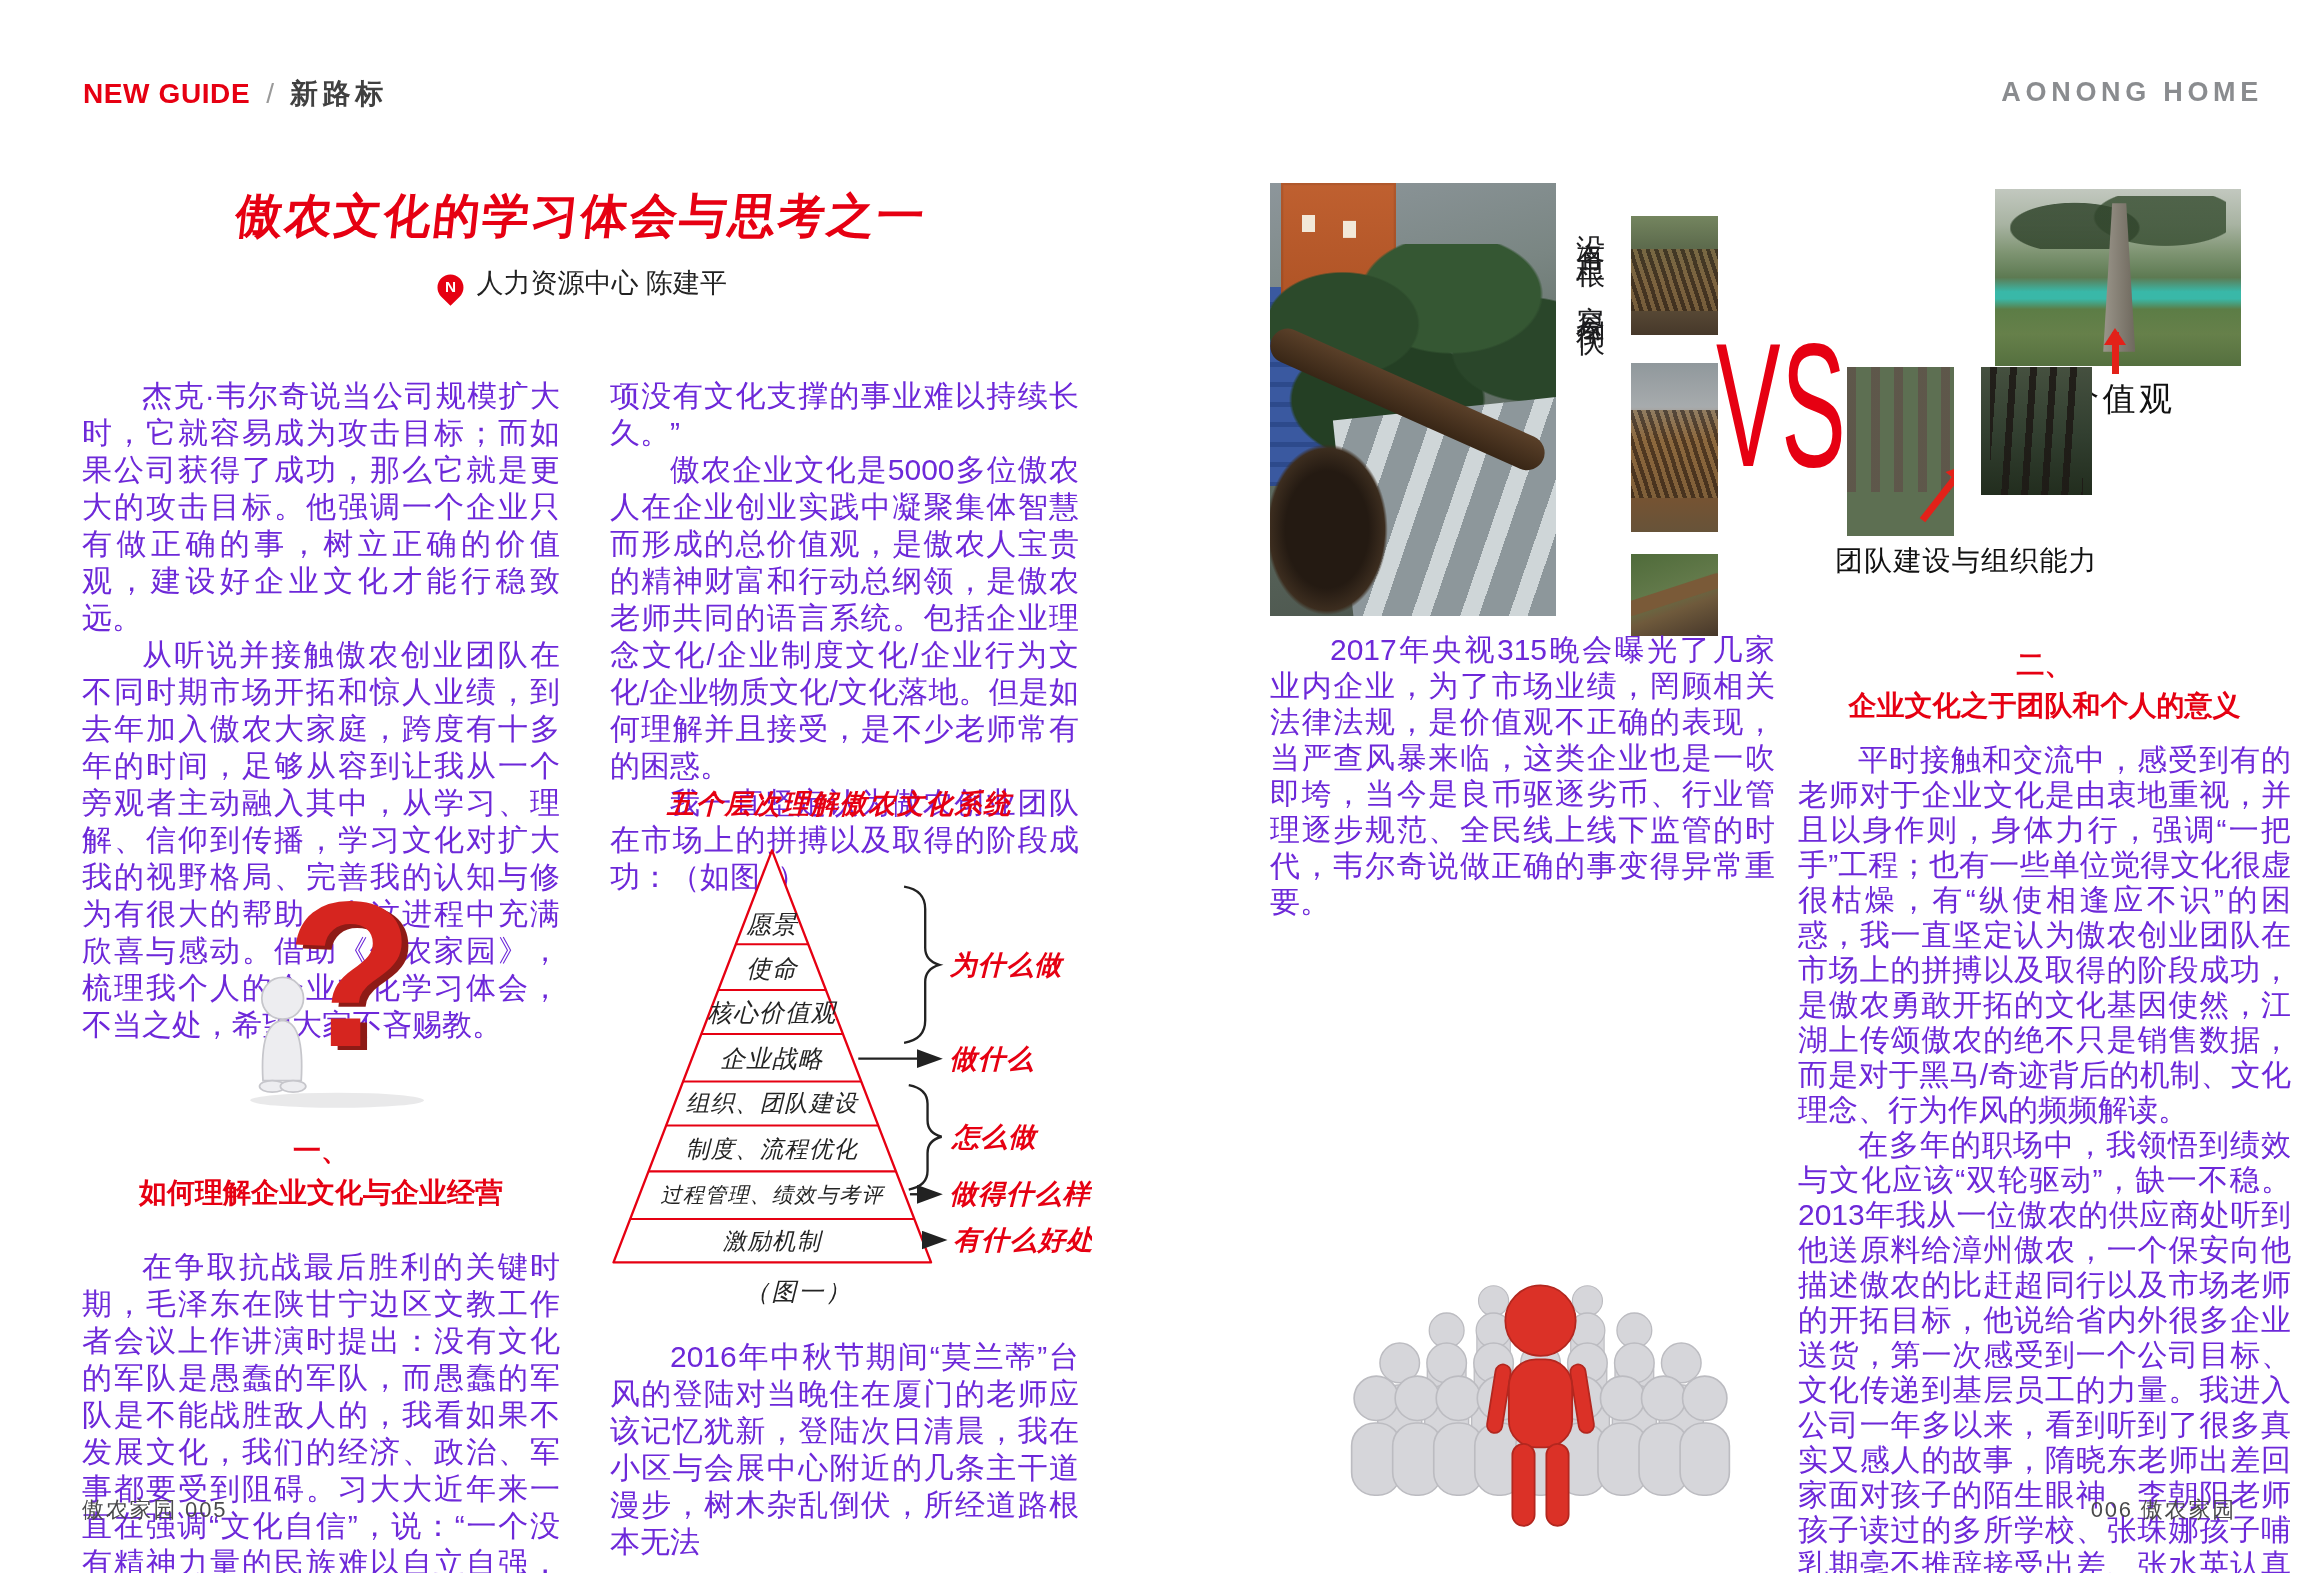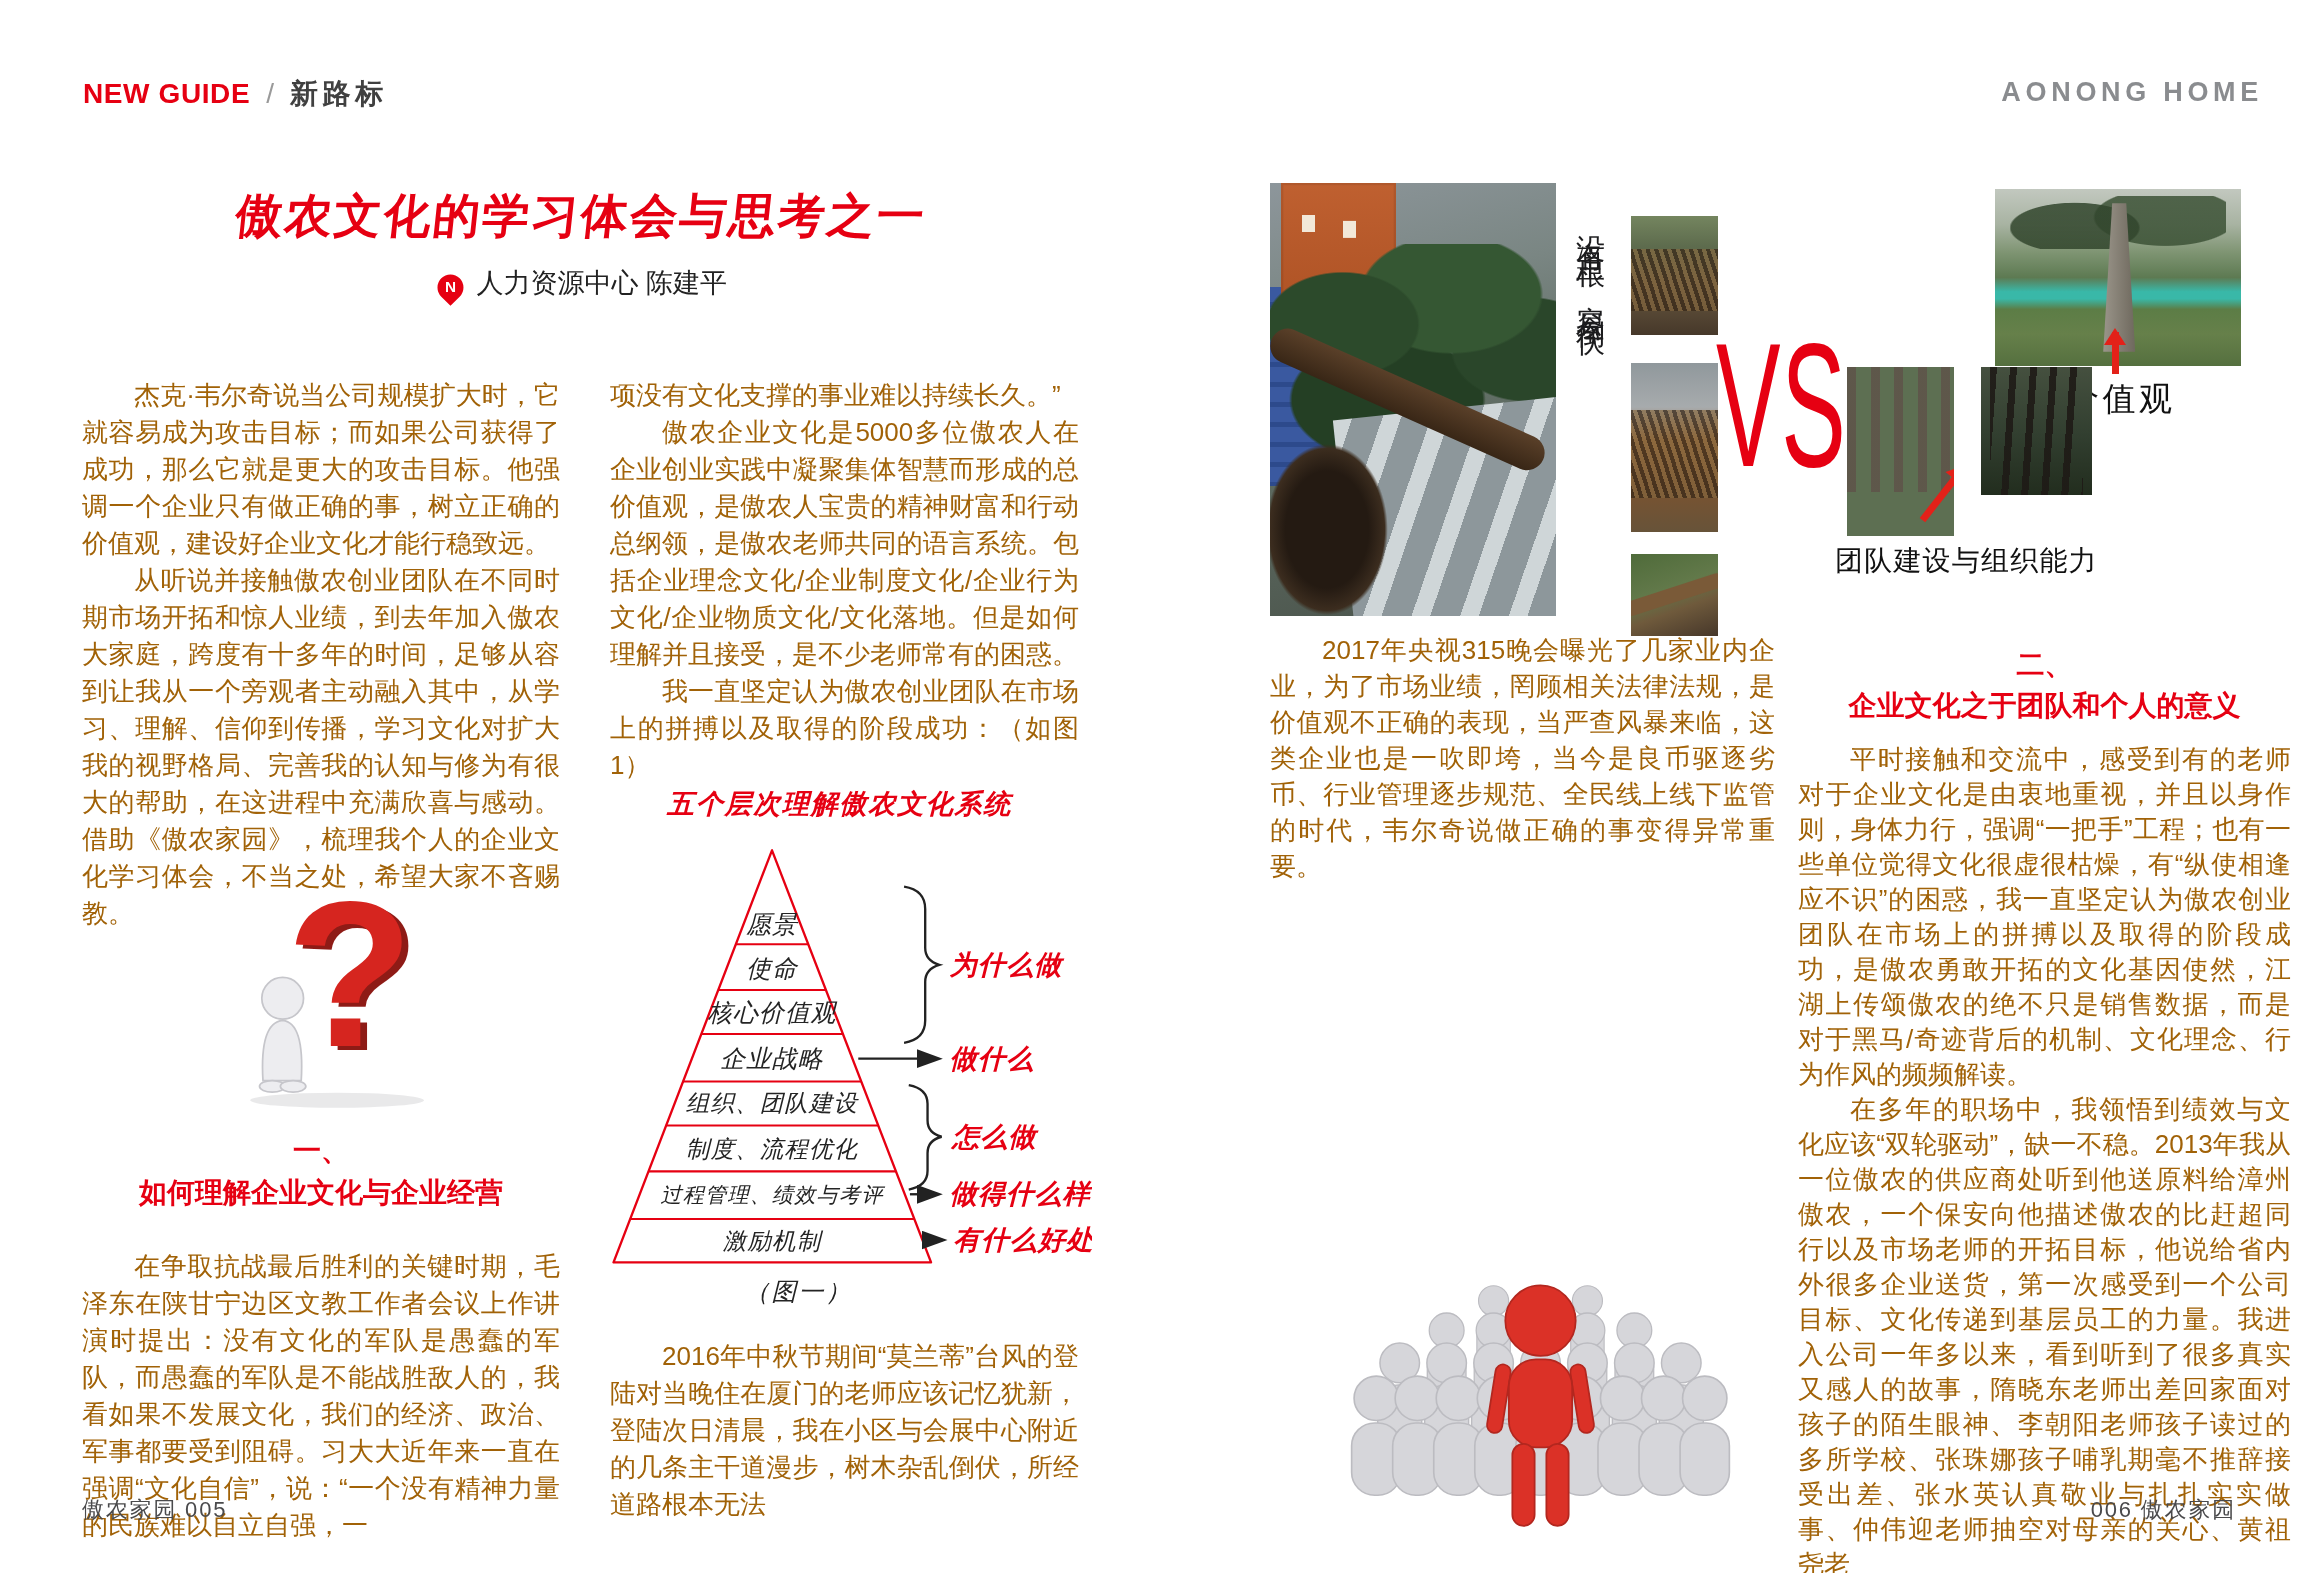--- a/index.html
+++ b/index.html
@@ -17,21 +17,21 @@
   
   .title{position:absolute;left:141px;top:185px;width:880px;text-align:center;
          font-size:47px;font-weight:bold;color:#e60012;letter-spacing:2.3px;transform:skewX(-6deg);}
   .byline{position:absolute;left:141px;top:265px;width:880px;text-align:center;
           font-size:27px;color:#222;}
   .pin{display:inline-block;position:relative;width:26px;height:26px;background:#e60012;
        border-radius:50% 50% 50% 0;transform:rotate(-45deg) translateY(3.5px);margin-right:15.3px;vertical-align:middle;}
   .pin span{position:absolute;left:0;top:0;width:26px;height:26px;line-height:26px;text-align:center;
             color:#fff;font-size:15.3px;font-weight:bold;transform:rotate(45deg);}
 
-  .col{position:absolute;font-size:26px;line-height:37px;text-align:justify;color:#a16207;}
+  .col{position:absolute;font-size:30px;line-height:37px;text-align:justify;color:#6d28d9;}
   .col p{margin:0;}
   .ind{text-indent:2em;}
 
   #col1a{left:82px;top:377px;width:478px;}
   #col1b{left:82px;top:1248px;width:478px;}
   #col2a{left:610px;top:377px;width:469px;}
   #col2b{left:610px;top:1338px;width:469px;}
   #col3a{left:1270px;top:632px;width:505px;line-height:36px;}
   #col4a{left:1798px;top:742px;width:493px;line-height:35px;}
 

